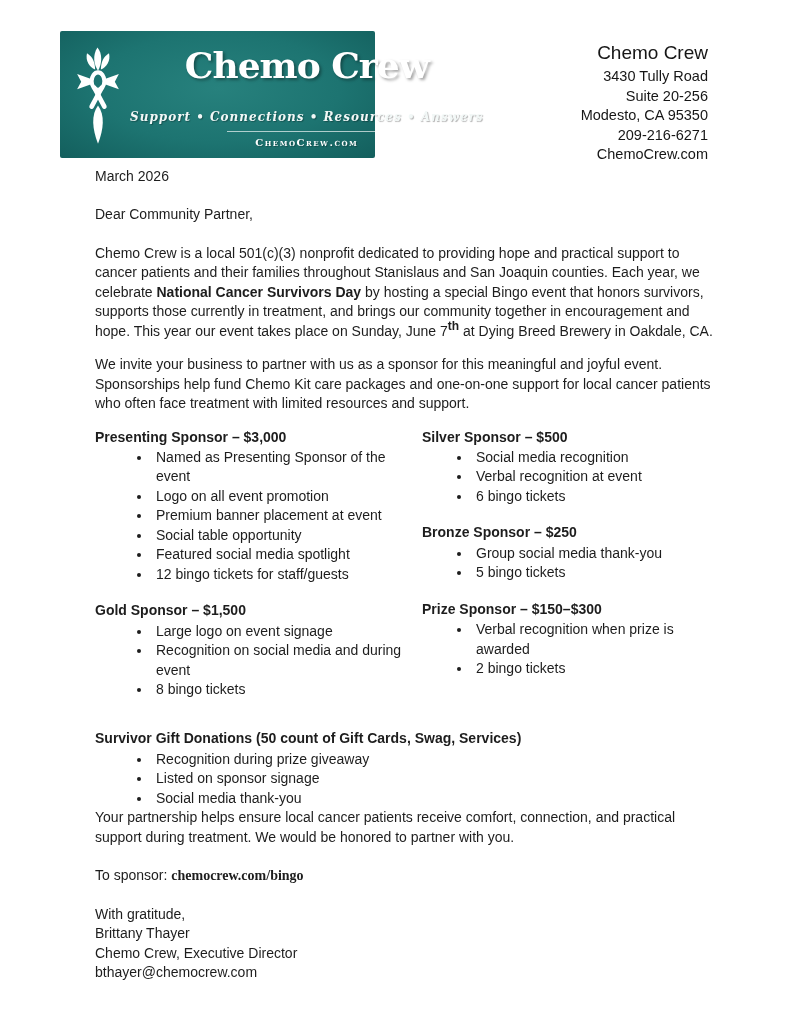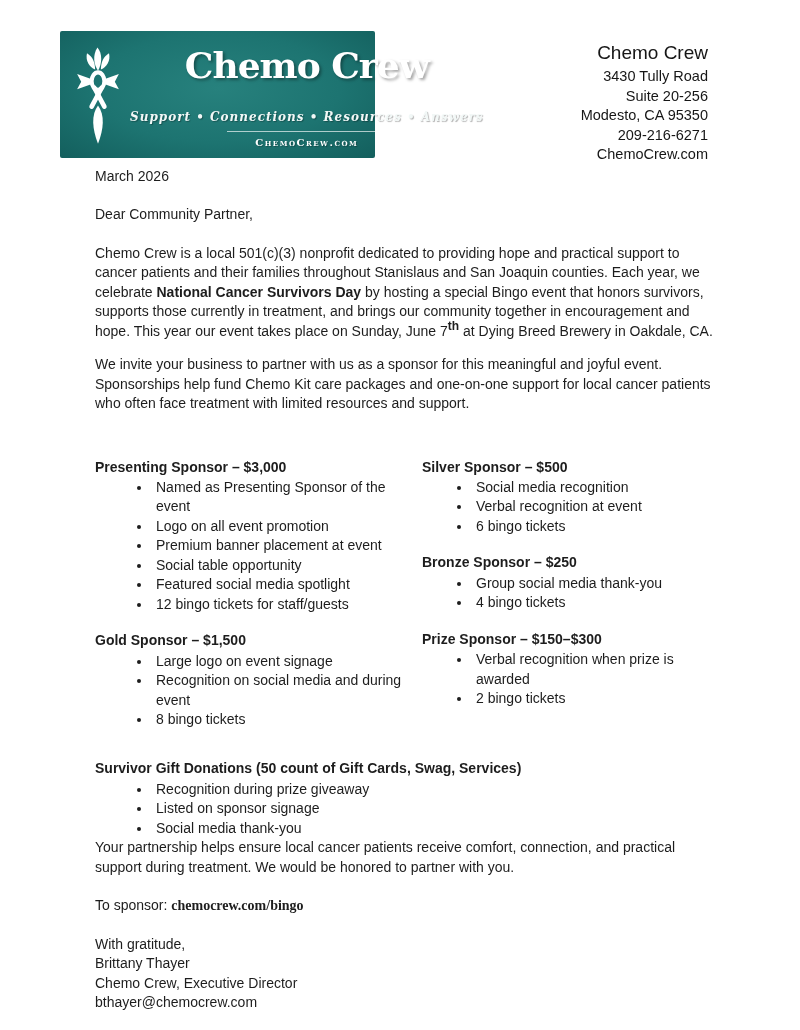--- a/index.html
+++ b/index.html
@@ -70,21 +70,21 @@
   .date-line { margin-bottom:19px; }
   .salutation { margin-bottom:19px; }
   sup { font-size:12px; line-height:0; }
 
   .center-heading {
     text-align:center; font-weight:bold;
     margin:17px 0 13px 0;
   }
 
   .cols { display:grid; grid-template-columns:327px 1fr; }
-  .block { margin-bottom:13px;margin-top:30px; }
+  .block { margin-bottom:13px; }
   .sponsor-title { font-weight:bold; }
   ul.benefits { margin:1px 0 0 0; padding-left:57px; }
   .col-right ul.benefits { padding-left:50px; }
   ul.benefits li { margin:0; padding-left:4px; }
 
   .donations { margin-top:17px; }
   .closing-para { margin-top:26px; margin-bottom:0 !important; }
   .to-sponsor { margin-top:19px; }
   .to-sponsor b { font-weight:bold;font-family:Liberation Serif, serif; }
   .signature { margin-top:19px; }
@@ -169,21 +169,21 @@
         <ul class="benefits">
           <li>Social media recognition</li>
           <li>Verbal recognition at event</li>
           <li>6 bingo tickets</li>
         </ul>
       </div>
       <div class="block" style="margin-top:17px;">
         <div class="sponsor-title">Bronze Sponsor – $250</div>
         <ul class="benefits">
           <li>Group social media thank-you</li>
-          <li>4 bingo tickets</li>
+          <li>5 bingo tickets</li>
         </ul>
       </div>
       <div class="block" style="margin-top:17px;">
         <div class="sponsor-title">Prize Sponsor – $150–$300</div>
         <ul class="benefits">
           <li>Verbal recognition when prize is awarded</li>
           <li>2 bingo tickets</li>
         </ul>
       </div>
     </div>

